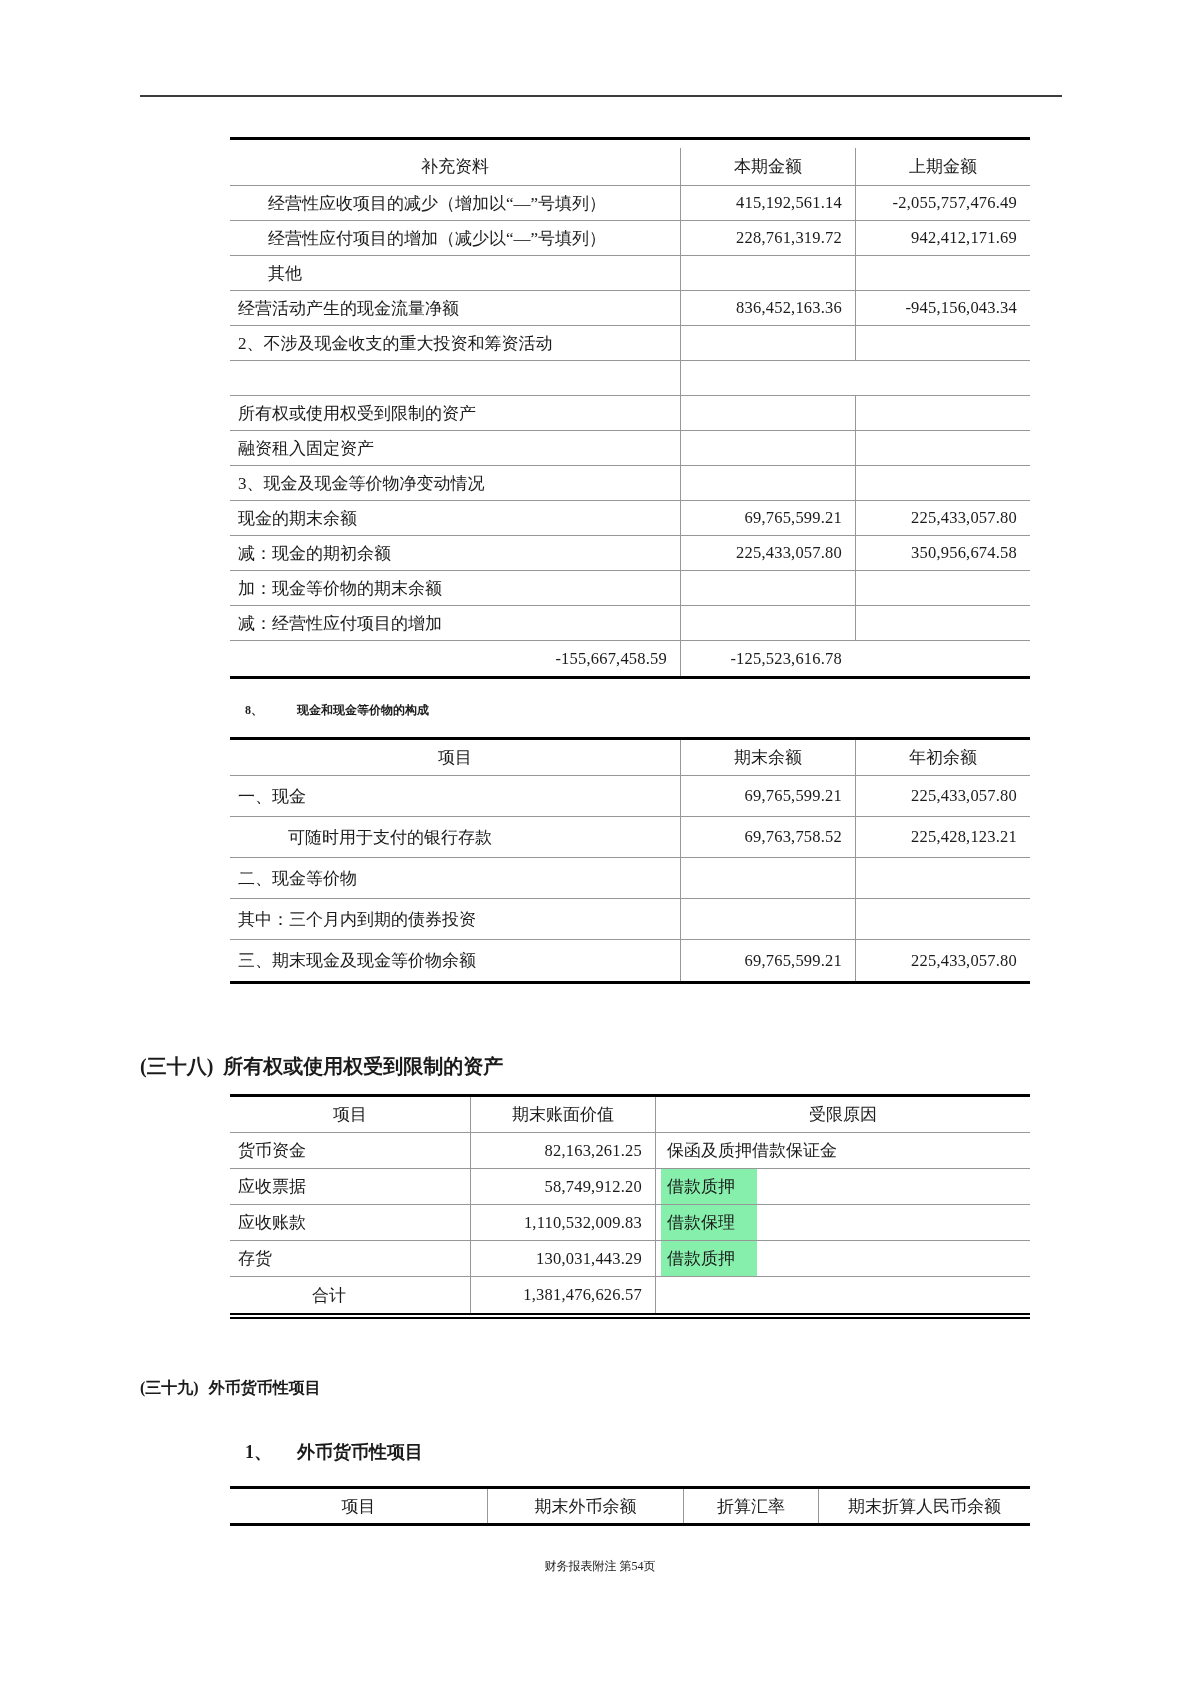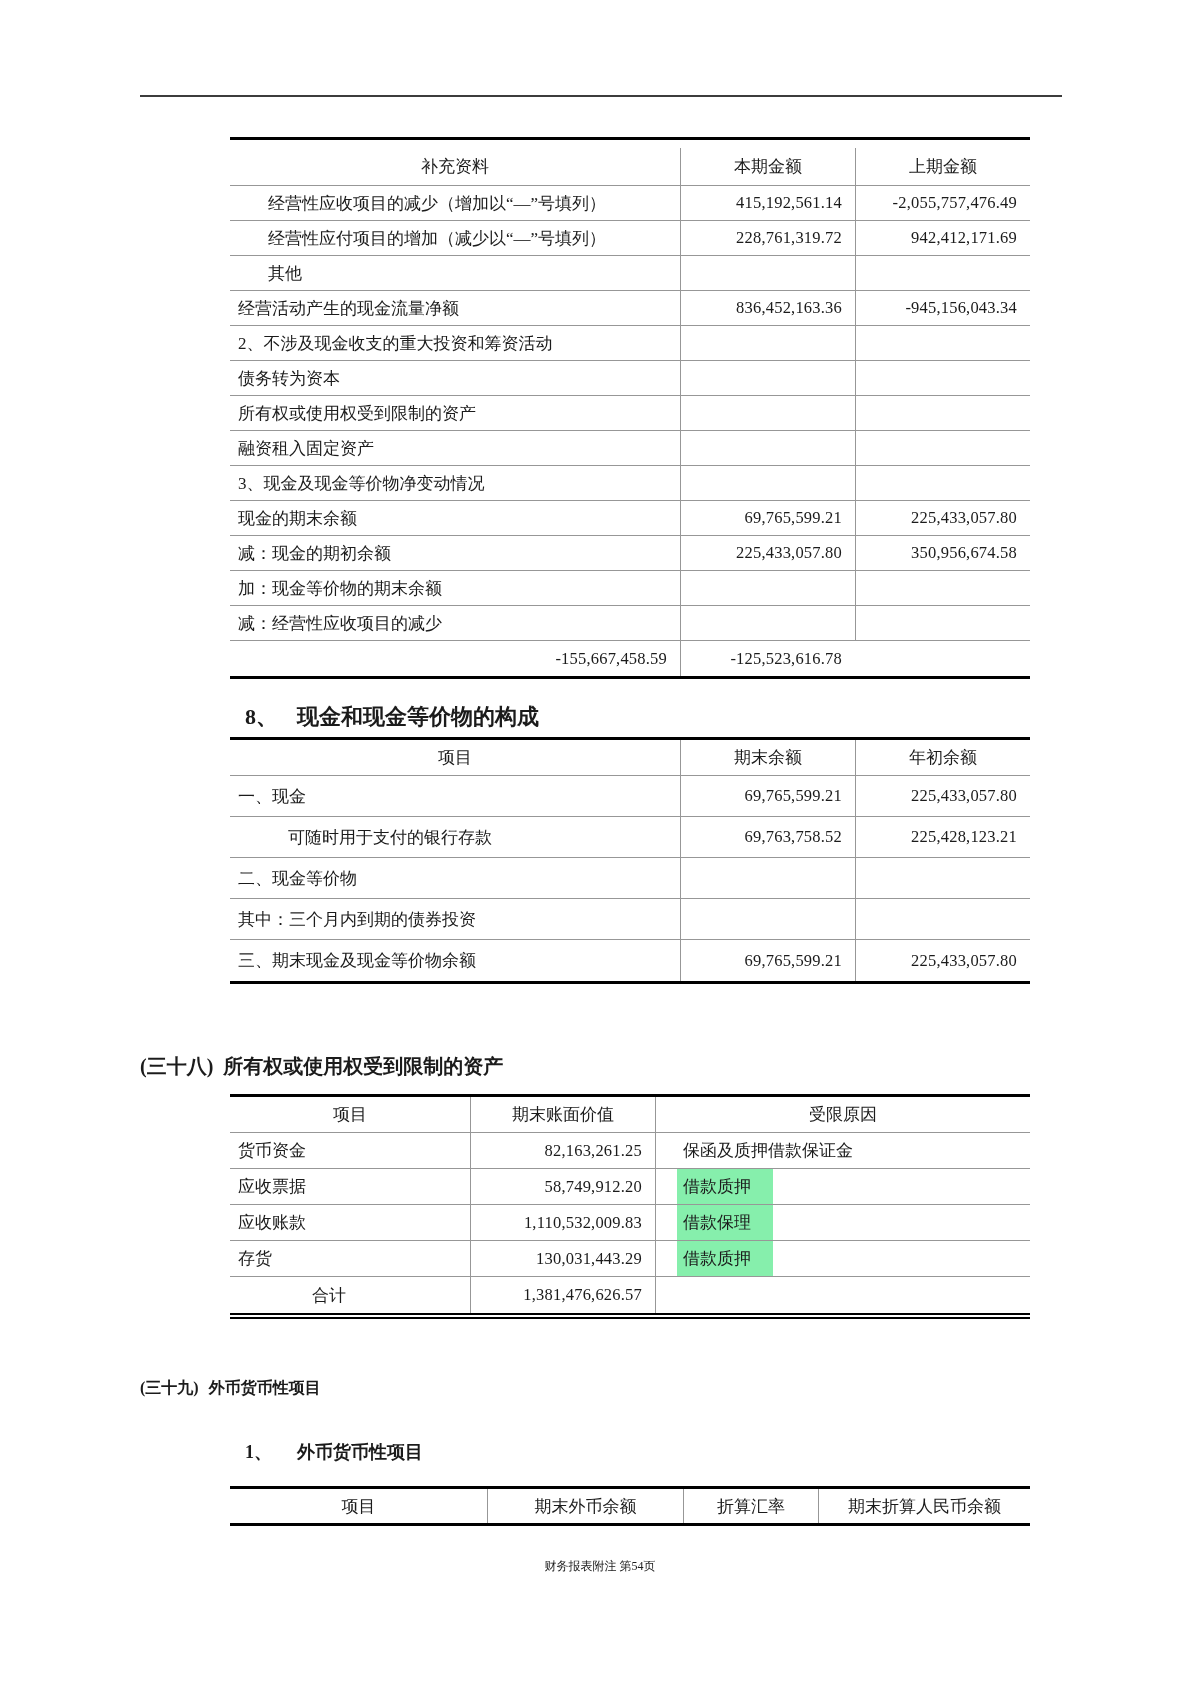--- a/index.html
+++ b/index.html
@@ -27,28 +27,28 @@
   .t1 { top: 137px; }
   .t1 .tr { grid-template-columns: 450px 175px 175px; height: 35px; }
   .t1 .tr.head { height: 38px; margin-top: 8px; }
 
   .t2 { top: 737px; }
   .t2 .tr { grid-template-columns: 450px 175px 175px; height: 41px; }
   .t2 .tr.head { height: 36px; }
 
   .t3 { top: 1094px; border-bottom: 6px double #000; }
   .t3 .tr { grid-template-columns: 240px 185px 375px; height: 36px; }
-  .t3 .reason { padding-left: 27px; }
+  .t3 .reason { padding-left: 11px; }
   .hl { background: #86efac; display: inline-block; padding: 8px 22px 8px 6px; margin-left: -6px; font-family: Liberation Serif, serif; }
 
   .t4 { top: 1486px; }
   .t4 .tr { grid-template-columns: 257px 196px 135px 212px; height: 34px; }
 
   .heading { position: absolute; font-weight: bold; white-space: nowrap; }
-  .h8    { left: 245px; top: 702px;  font-size: 22px; }
+  .h8    { left: 245px; top: 702px;  font-size: 12px; }
   .h38   { left: 140px; top: 1053px; font-size: 20px; }
   .h39   { left: 140px; top: 1378px; font-size: 16px; }
   .h39s  { left: 245px; top: 1440px; font-size: 18px; }
   .hnum  { display: inline-block; width: 52px; }
   .hnum2 { margin-right: 10px; }
 
   .footer { position: absolute; top: 1558px; left: 0; width: 100%;
             text-align: center; font-size: 12px; }
 </style>
 </head>
@@ -83,21 +83,20 @@
       <div class="cell">经营活动产生的现金流量净额</div>
       <div class="cell num">836,452,163.36</div>
       <div class="cell num">-945,156,043.34</div>
     </div>
     <div class="tr">
       <div class="cell">2、不涉及现金收支的重大投资和筹资活动</div>
       <div class="cell num"></div>
       <div class="cell num"></div>
     </div>
     <div class="tr">
-      <div class="cell">债务转为资本</div>
       <div class="cell num"></div>
       <div class="cell num"></div>
     </div>
     <div class="tr">
       <div class="cell">所有权或使用权受到限制的资产</div>
       <div class="cell num"></div>
       <div class="cell num"></div>
     </div>
     <div class="tr">
       <div class="cell">融资租入固定资产</div>
@@ -118,21 +117,21 @@
       <div class="cell">减：现金的期初余额</div>
       <div class="cell num">225,433,057.80</div>
       <div class="cell num">350,956,674.58</div>
     </div>
     <div class="tr">
       <div class="cell">加：现金等价物的期末余额</div>
       <div class="cell num"></div>
       <div class="cell num"></div>
     </div>
     <div class="tr">
-      <div class="cell">减：经营性应收项目的减少</div>
+      <div class="cell">减：经营性应付项目的增加</div>
       <div class="cell num"></div>
       <div class="cell num"></div>
     </div>
     <div class="tr">
       <div class="cell num">-155,667,458.59</div>
       <div class="cell num">-125,523,616.78</div>
     </div>
   </div>
 
   <div class="heading h8">

